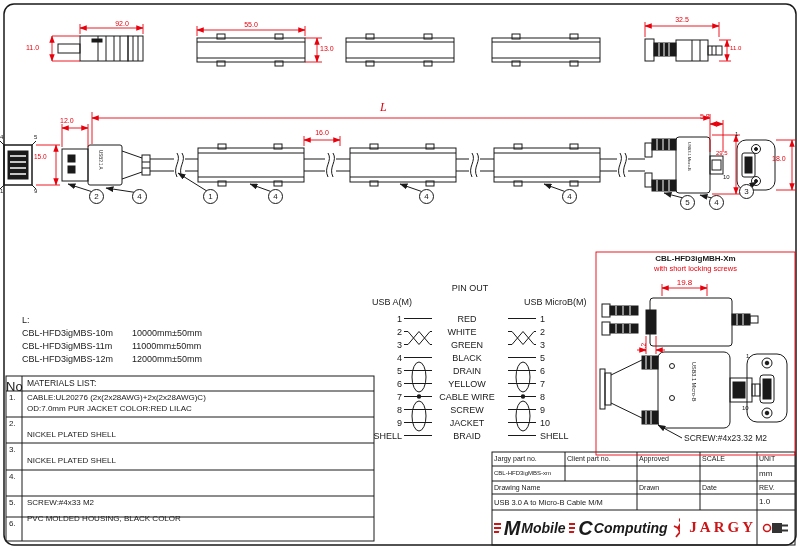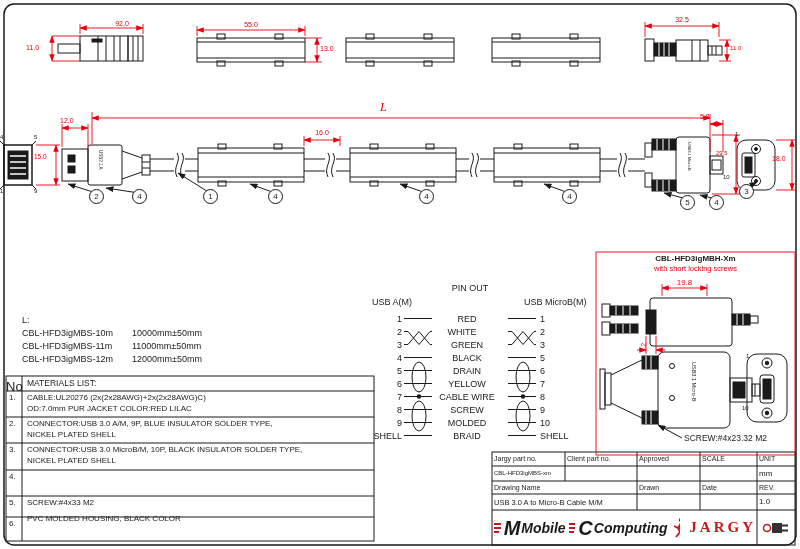--- a/index.html
+++ b/index.html
@@ -392,36 +392,34 @@
 <span class="pin" style="left:356px;top:379px;width:46px;text-align:right;">6</span>
 <span class="pin ctr" style="left:428px;top:379px;width:78px;">YELLOW</span>
 <span class="pin" style="left:540px;top:379px;">7</span>
 <span class="pin" style="left:356px;top:392px;width:46px;text-align:right;">7</span>
 <span class="pin ctr" style="left:428px;top:392px;width:78px;">CABLE WIRE</span>
 <span class="pin" style="left:540px;top:392px;">8</span>
 <span class="pin" style="left:356px;top:405px;width:46px;text-align:right;">8</span>
 <span class="pin ctr" style="left:428px;top:405px;width:78px;">SCREW</span>
 <span class="pin" style="left:540px;top:405px;">9</span>
 <span class="pin" style="left:356px;top:418px;width:46px;text-align:right;">9</span>
-<span class="pin ctr" style="left:428px;top:418px;width:78px;">MOLDED</span>
+<span class="pin ctr" style="left:428px;top:418px;width:78px;">JACKET</span>
 <span class="pin" style="left:540px;top:418px;">10</span>
 <span class="pin" style="left:356px;top:431px;width:46px;text-align:right;">SHELL</span>
 <span class="pin ctr" style="left:428px;top:431px;width:78px;">BRAID</span>
 <span class="pin" style="left:540px;top:431px;">SHELL</span>
 
 <span class="mat ctr abs" style="left:6px;top:379px;width:16px;font-size:13px;">No</span>
 <span class="mat abs" style="left:27px;top:378px;font-size:8.5px;">MATERIALS LIST:</span>
 <span class="mat abs" style="left:9px;top:393px;">1.</span>
 <span class="mat abs" style="left:27px;top:393px;text-align:center;">CABLE:UL20276 (2x(2x28AWG)+2x(2x28AWG)C)</span>
 <span class="mat abs" style="left:27px;top:404px;">OD:7.0mm  PUR JACKET COLOR:RED LILAC</span>
 <span class="mat abs" style="left:9px;top:419px;">2.</span>
-<span class="mat abs" style="left:27px;top:419px;">CONNECTOR:USB 3.0 A/M, 9P, BLUE INSULATOR SOLDER TYPE,</span>
 <span class="mat abs" style="left:27px;top:430px;">NICKEL PLATED SHELL</span>
 <span class="mat abs" style="left:9px;top:445px;">3.</span>
-<span class="mat abs" style="left:27px;top:445px;">CONNECTOR:USB 3.0 MicroB/M, 10P, BLACK INSULATOR SOLDER TYPE,</span>
 <span class="mat abs" style="left:27px;top:456px;">NICKEL PLATED SHELL</span>
 <span class="mat abs" style="left:9px;top:472px;">4.</span>
 <span class="mat abs" style="left:27px;top:472px;margin-top:42px;">PVC MOLDED HOUSING, BLACK COLOR</span>
 <span class="mat abs" style="left:9px;top:498px;">5.</span>
 <span class="mat abs" style="left:27px;top:498px;">SCREW:#4x33 M2</span>
 <span class="mat abs" style="left:9px;top:519px;">6.</span>
 
 <span class="tb" style="left:494px;top:455px;width:70px;">Jargy part no.</span>
 <span class="tb" style="left:567px;top:455px;width:68px;">Client part no.</span>
 <span class="tb" style="left:639px;top:455px;width:59px;">Approved</span>

